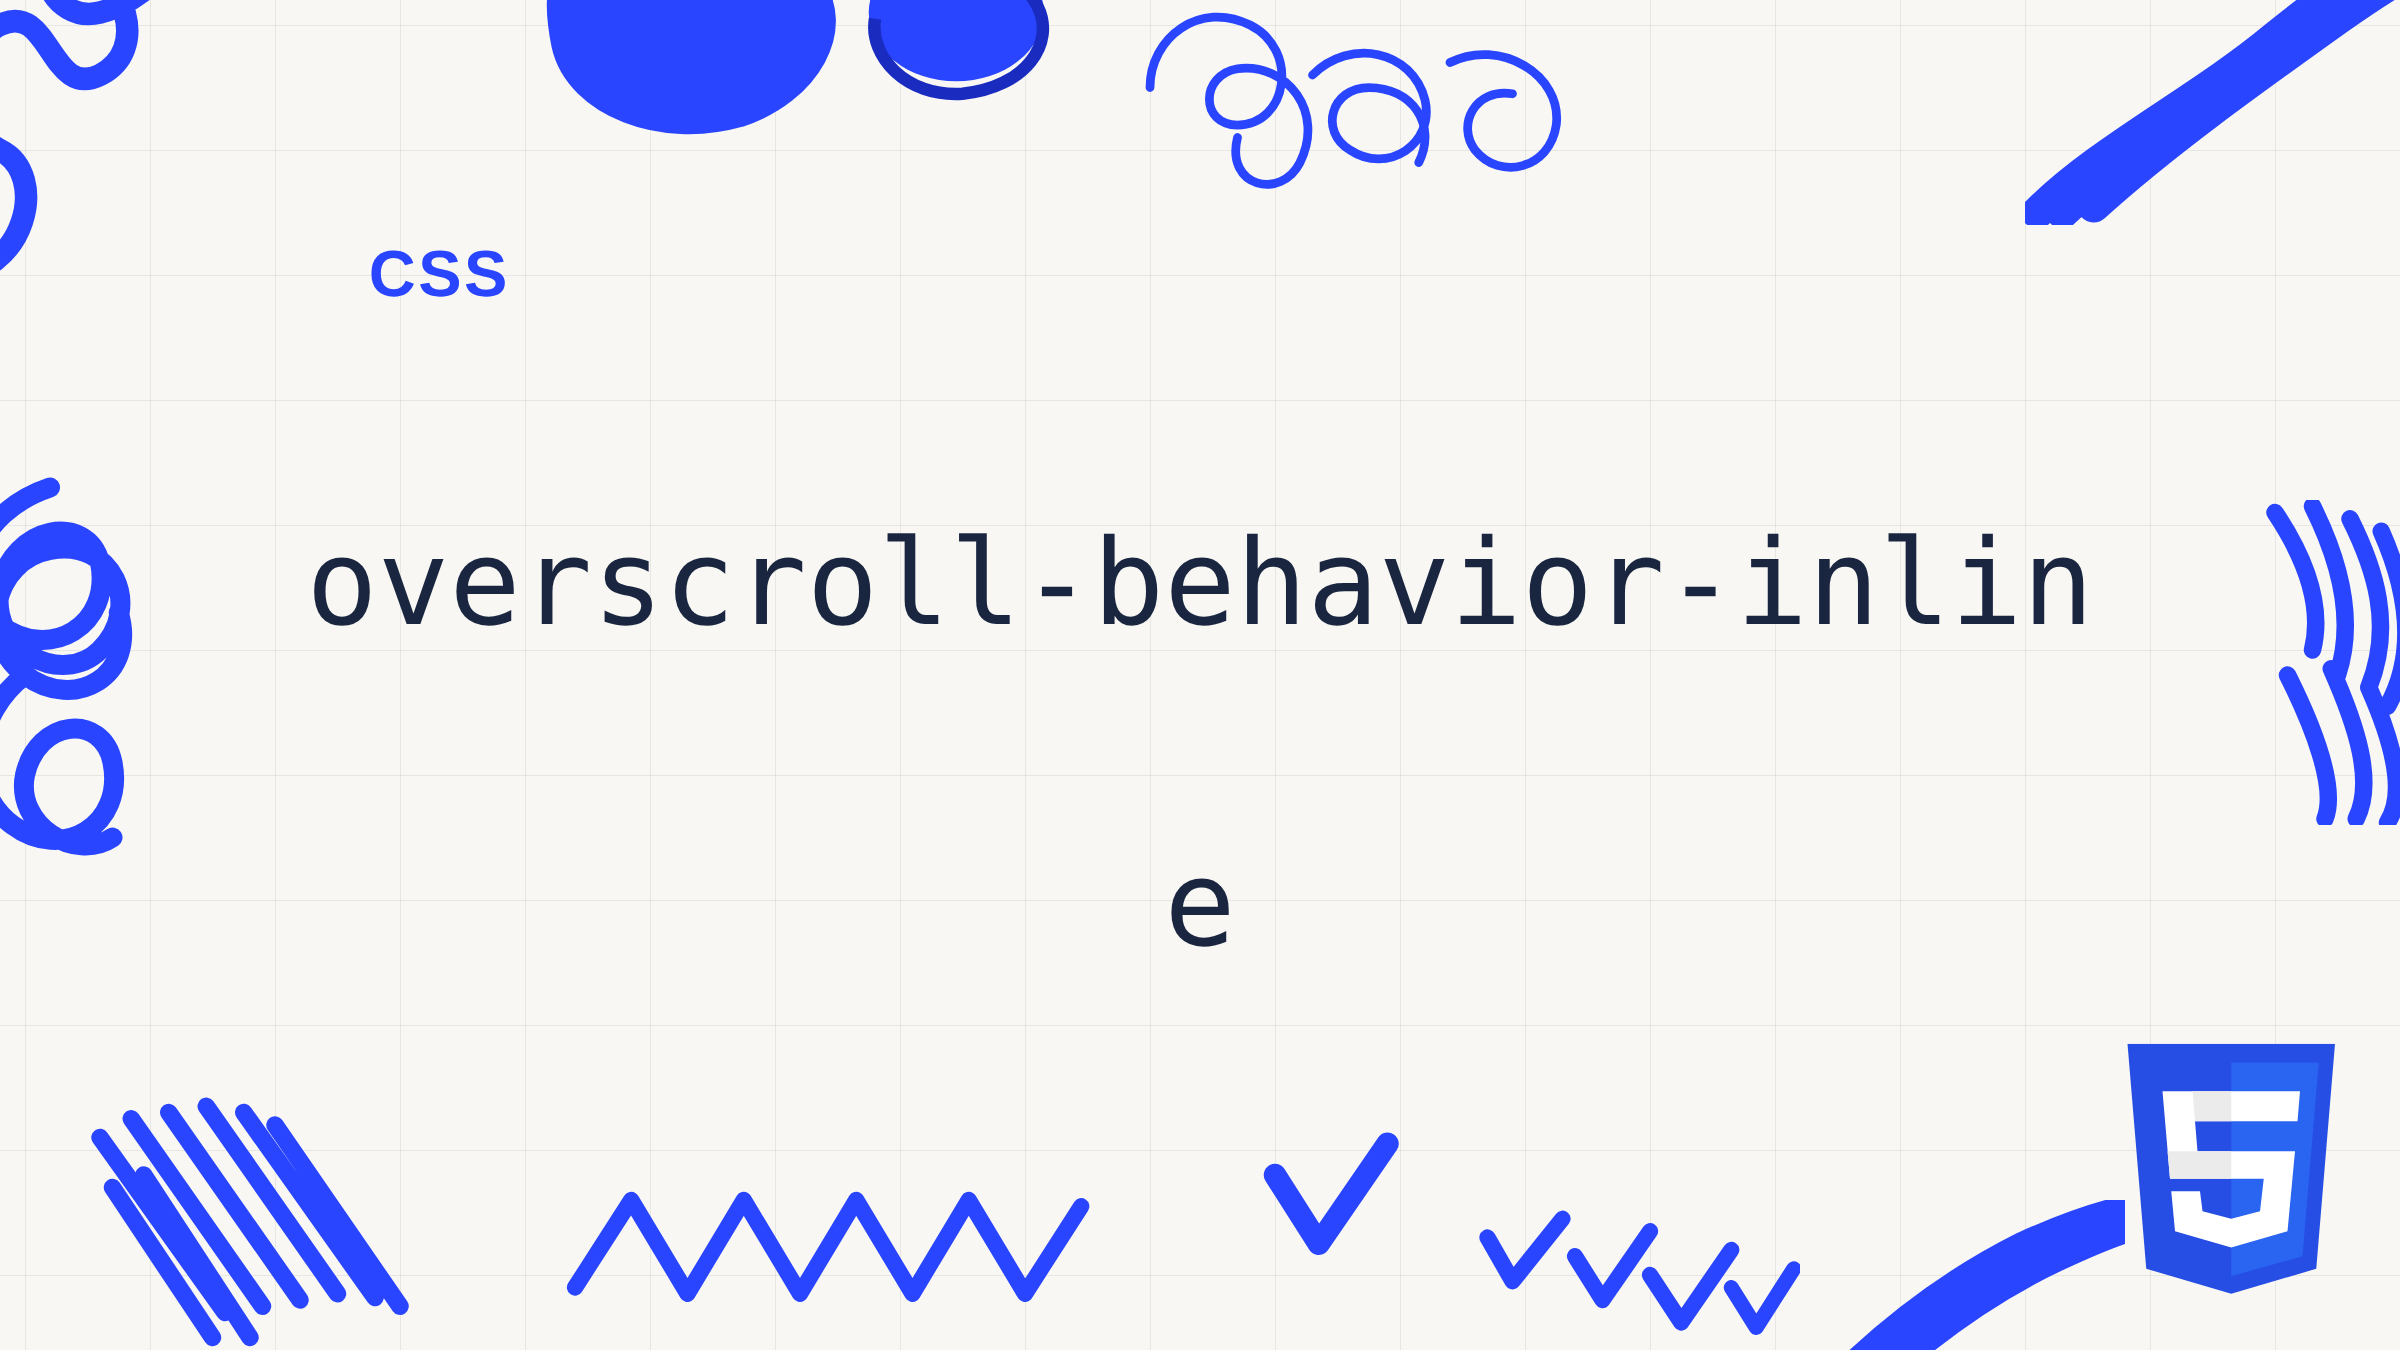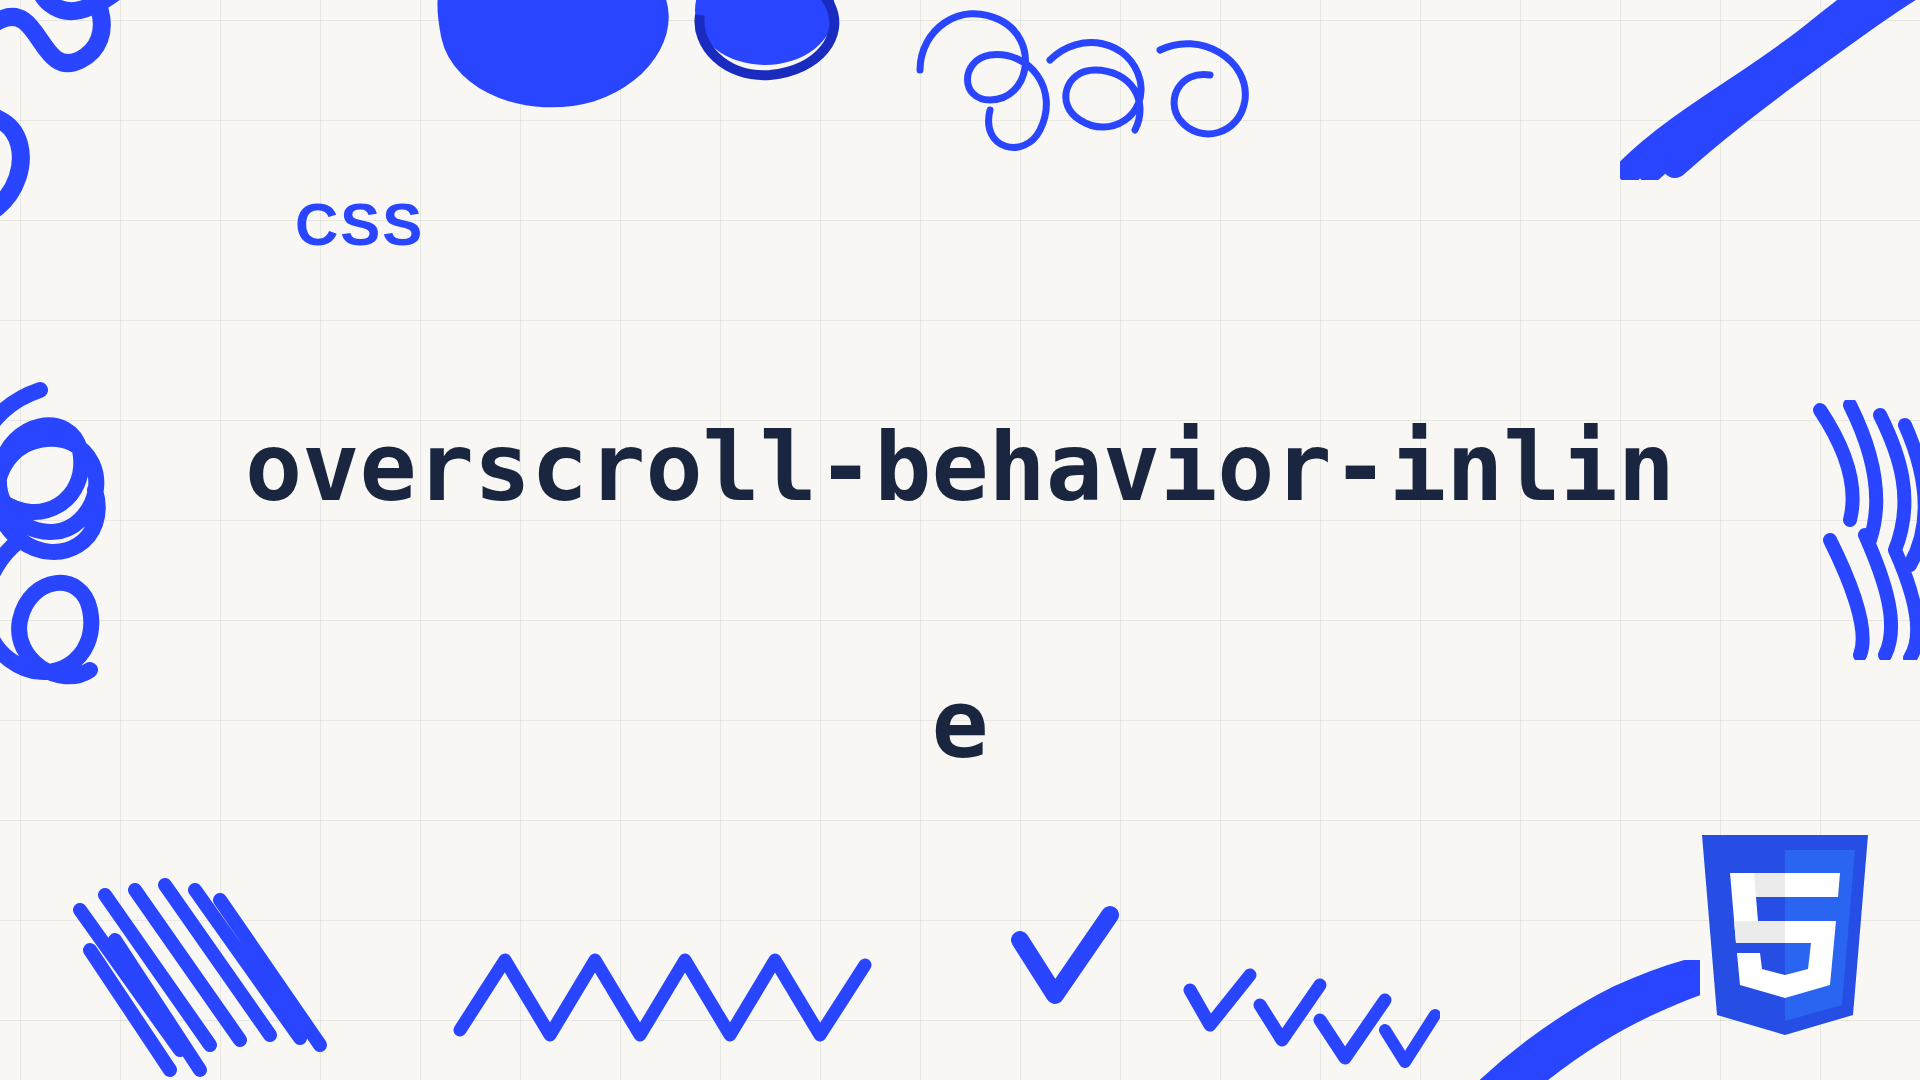--- a/index.html
+++ b/index.html
@@ -32,31 +32,31 @@
   .content {
     position: absolute;
     top: 190px;
     left: 0;
     right: 0;
     text-align: center;
     z-index: 5;
   }
   .css-label {
     color: #2945ff;
-    font-size: 60px;
+    font-size: 52px;
     font-weight: 900;
     letter-spacing: 2px;
     position: absolute;
     left: 295px;
     top: 0;
   }
   .title {
     color: #1a2640;
     font-size: 95px;
-    font-weight: 700;
+    font-weight: 400;
     line-height: 1.35;
     margin-top: 85px;
     padding: 0 200px;
     white-space: pre-line;
     font-family: "Consolas", "Menlo", monospace, "Hiragino Kaku Gothic ProN", sans-serif;
   }
   .css3-badge {
     position: absolute;
     right: 40px;
     bottom: 30px;

